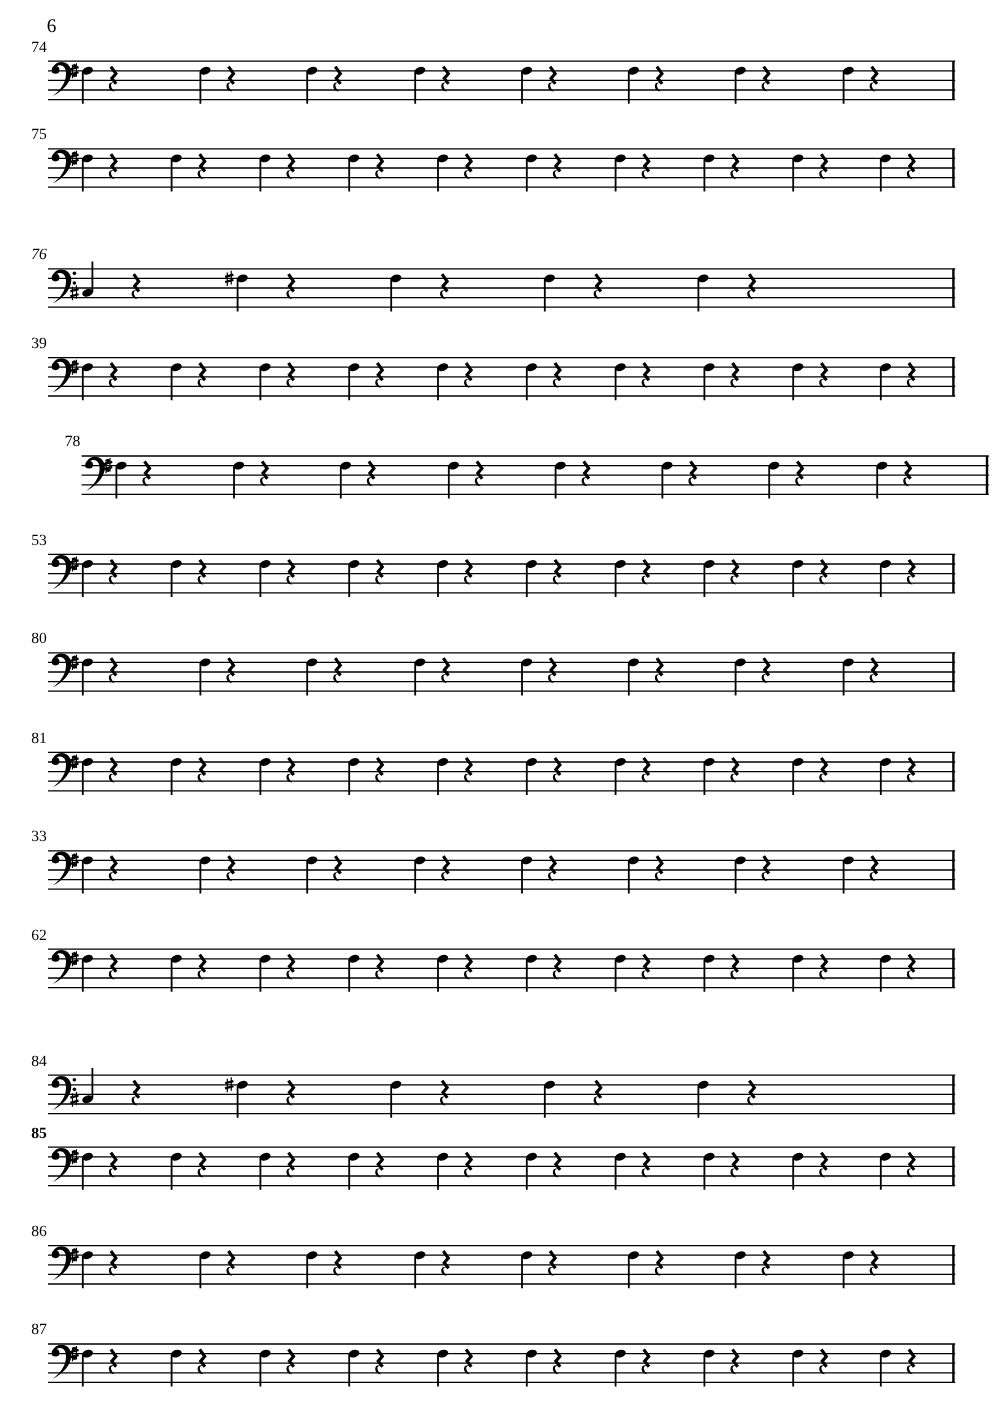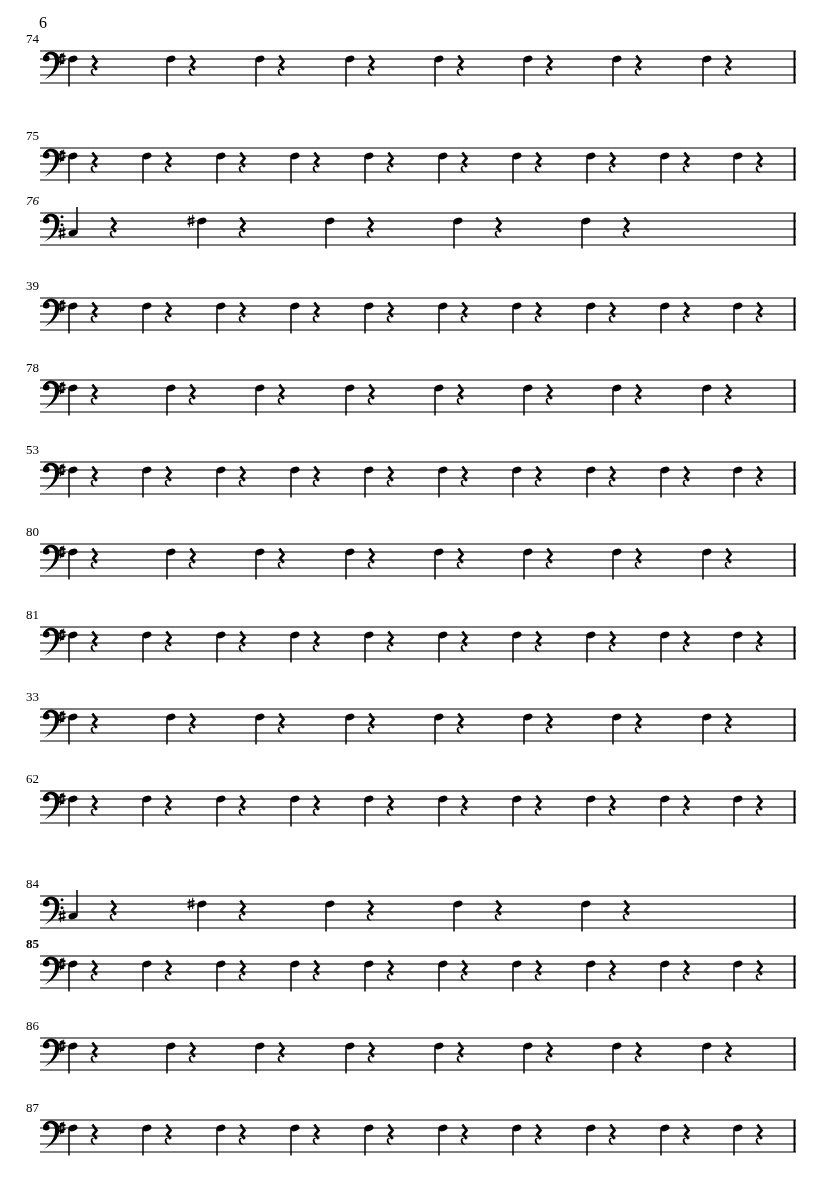--- a/index.html
+++ b/index.html
@@ -109,21 +109,21 @@
           <g>
     <ellipse cx="707" cy="8" rx="4.6" ry="3.1" transform="rotate(-18 707 8)" fill="#000000"></ellipse>
             <line x1="703" y1="8.6" x2="703" y2="35.5" stroke="#000000" stroke-width="1.5"></line>
           </g>
           <g transform="translate(724.5,4)">
   <path d="M1.9,0.5 L6.1,6.4 L2.7,10.3 L6.3,14.9" fill="none" stroke="#000000" stroke-width="2.6"></path>
   <path d="M6.3,14.9 C3.0,13.4 1.4,14.6 2.2,17.2 C2.7,18.9 4.0,20.3 5.2,21.2 C1.7,20.9 0.1,18.9 0.2,16.6 C0.3,13.5 3.2,13.0 6.3,14.9 Z" fill="#000000"></path>
           </g>
         </svg>
       </div>
-      <div class="system" style="top: 128px; padding-left: 36px;">
+      <div class="system" style="top: 104px; padding-left: 36px;">
         <span class="measure-number">75</span>
         <svg class="staff-svg" viewBox="0 -20 835 64" xmlns="http://www.w3.org/2000/svg">
           <line x1="40" y1="0" x2="796" y2="0" stroke="#000000" stroke-width="1.05"></line>
           <line x1="40" y1="8" x2="796" y2="8" stroke="#000000" stroke-width="1.05"></line>
           <line x1="40" y1="16" x2="796" y2="16" stroke="#000000" stroke-width="1.05"></line>
           <line x1="40" y1="24" x2="796" y2="24" stroke="#000000" stroke-width="1.05"></line>
           <line x1="40" y1="32" x2="796" y2="32" stroke="#000000" stroke-width="1.05"></line>
           <line x1="794.5" y1="0" x2="794.5" y2="32" stroke="#000000" stroke-width="2"></line>
           <g transform="translate(41,0)" fill="#000000">
   <circle cx="5.3" cy="7.3" r="3.2"></circle>
@@ -212,21 +212,21 @@
           <g>
     <ellipse cx="738" cy="8" rx="4.6" ry="3.1" transform="rotate(-18 738 8)" fill="#000000"></ellipse>
             <line x1="734" y1="8.6" x2="734" y2="35.5" stroke="#000000" stroke-width="1.5"></line>
           </g>
           <g transform="translate(755.5,4)">
   <path d="M1.9,0.5 L6.1,6.4 L2.7,10.3 L6.3,14.9" fill="none" stroke="#000000" stroke-width="2.6"></path>
   <path d="M6.3,14.9 C3.0,13.4 1.4,14.6 2.2,17.2 C2.7,18.9 4.0,20.3 5.2,21.2 C1.7,20.9 0.1,18.9 0.2,16.6 C0.3,13.5 3.2,13.0 6.3,14.9 Z" fill="#000000"></path>
           </g>
         </svg>
       </div>
-      <div class="system" style="top: 193px; font-style: italic;">
+      <div class="system" style="top: 204px; font-style: italic;">
         <span class="measure-number">76</span>
         <svg class="staff-svg" viewBox="0 -20 835 64" xmlns="http://www.w3.org/2000/svg">
           <line x1="40" y1="0" x2="796" y2="0" stroke="#000000" stroke-width="1.05"></line>
           <line x1="40" y1="8" x2="796" y2="8" stroke="#000000" stroke-width="1.05"></line>
           <line x1="40" y1="16" x2="796" y2="16" stroke="#000000" stroke-width="1.05"></line>
           <line x1="40" y1="24" x2="796" y2="24" stroke="#000000" stroke-width="1.05"></line>
           <line x1="40" y1="32" x2="796" y2="32" stroke="#000000" stroke-width="1.05"></line>
           <line x1="794.5" y1="0" x2="794.5" y2="32" stroke="#000000" stroke-width="2"></line>
           <g transform="translate(41,0)" fill="#000000">
   <circle cx="5.3" cy="7.3" r="3.2"></circle>
@@ -384,21 +384,21 @@
           <g>
     <ellipse cx="738" cy="8" rx="4.6" ry="3.1" transform="rotate(-18 738 8)" fill="#000000"></ellipse>
             <line x1="734" y1="8.6" x2="734" y2="35.5" stroke="#000000" stroke-width="1.5"></line>
           </g>
           <g transform="translate(755.5,4)">
   <path d="M1.9,0.5 L6.1,6.4 L2.7,10.3 L6.3,14.9" fill="none" stroke="#000000" stroke-width="2.6"></path>
   <path d="M6.3,14.9 C3.0,13.4 1.4,14.6 2.2,17.2 C2.7,18.9 4.0,20.3 5.2,21.2 C1.7,20.9 0.1,18.9 0.2,16.6 C0.3,13.5 3.2,13.0 6.3,14.9 Z" fill="#000000"></path>
           </g>
         </svg>
       </div>
-      <div class="system" style="top: 360px;">
+      <div class="system" style="top: 360px; margin-left: 28px;">
         <span class="measure-number">78</span>
         <svg class="staff-svg" viewBox="0 -20 835 64" xmlns="http://www.w3.org/2000/svg">
           <line x1="40" y1="0" x2="796" y2="0" stroke="#000000" stroke-width="1.05"></line>
           <line x1="40" y1="8" x2="796" y2="8" stroke="#000000" stroke-width="1.05"></line>
           <line x1="40" y1="16" x2="796" y2="16" stroke="#000000" stroke-width="1.05"></line>
           <line x1="40" y1="24" x2="796" y2="24" stroke="#000000" stroke-width="1.05"></line>
           <line x1="40" y1="32" x2="796" y2="32" stroke="#000000" stroke-width="1.05"></line>
           <line x1="794.5" y1="0" x2="794.5" y2="32" stroke="#000000" stroke-width="2"></line>
           <g transform="translate(41,0)" fill="#000000">
   <circle cx="5.3" cy="7.3" r="3.2"></circle>

